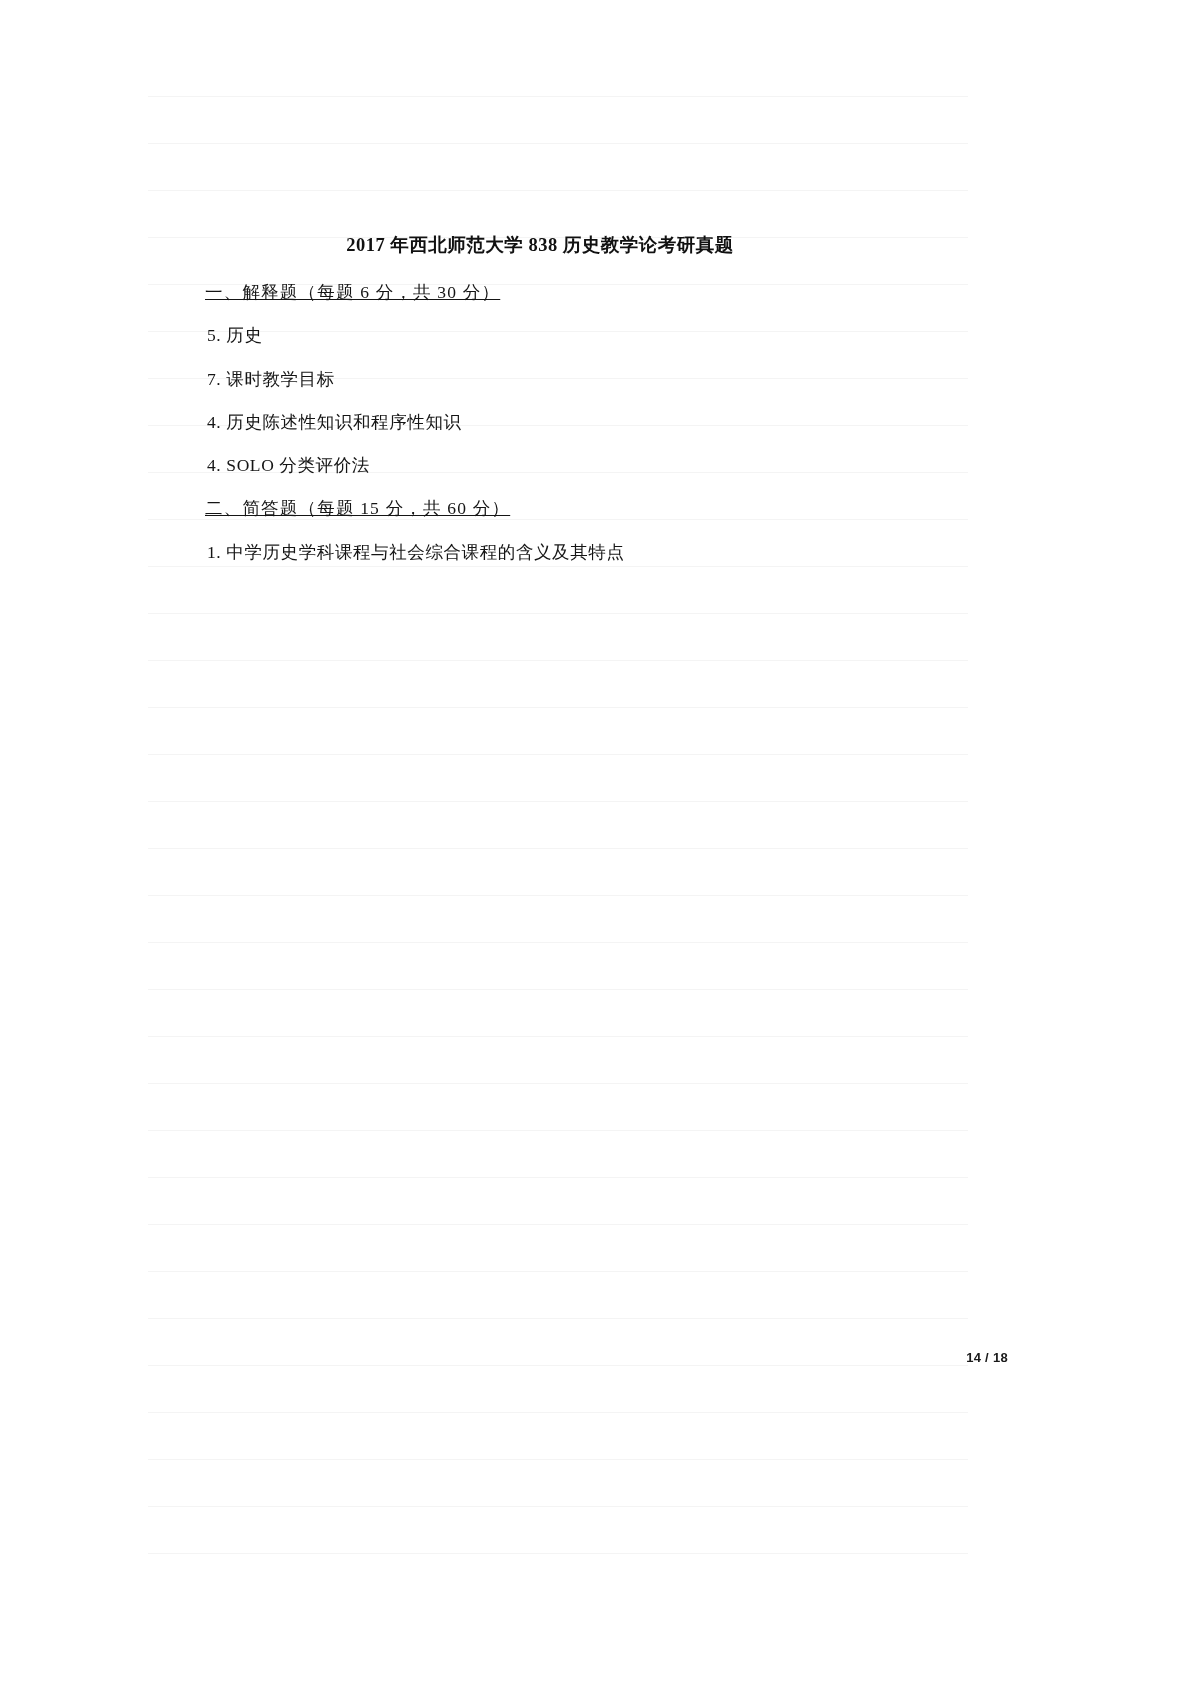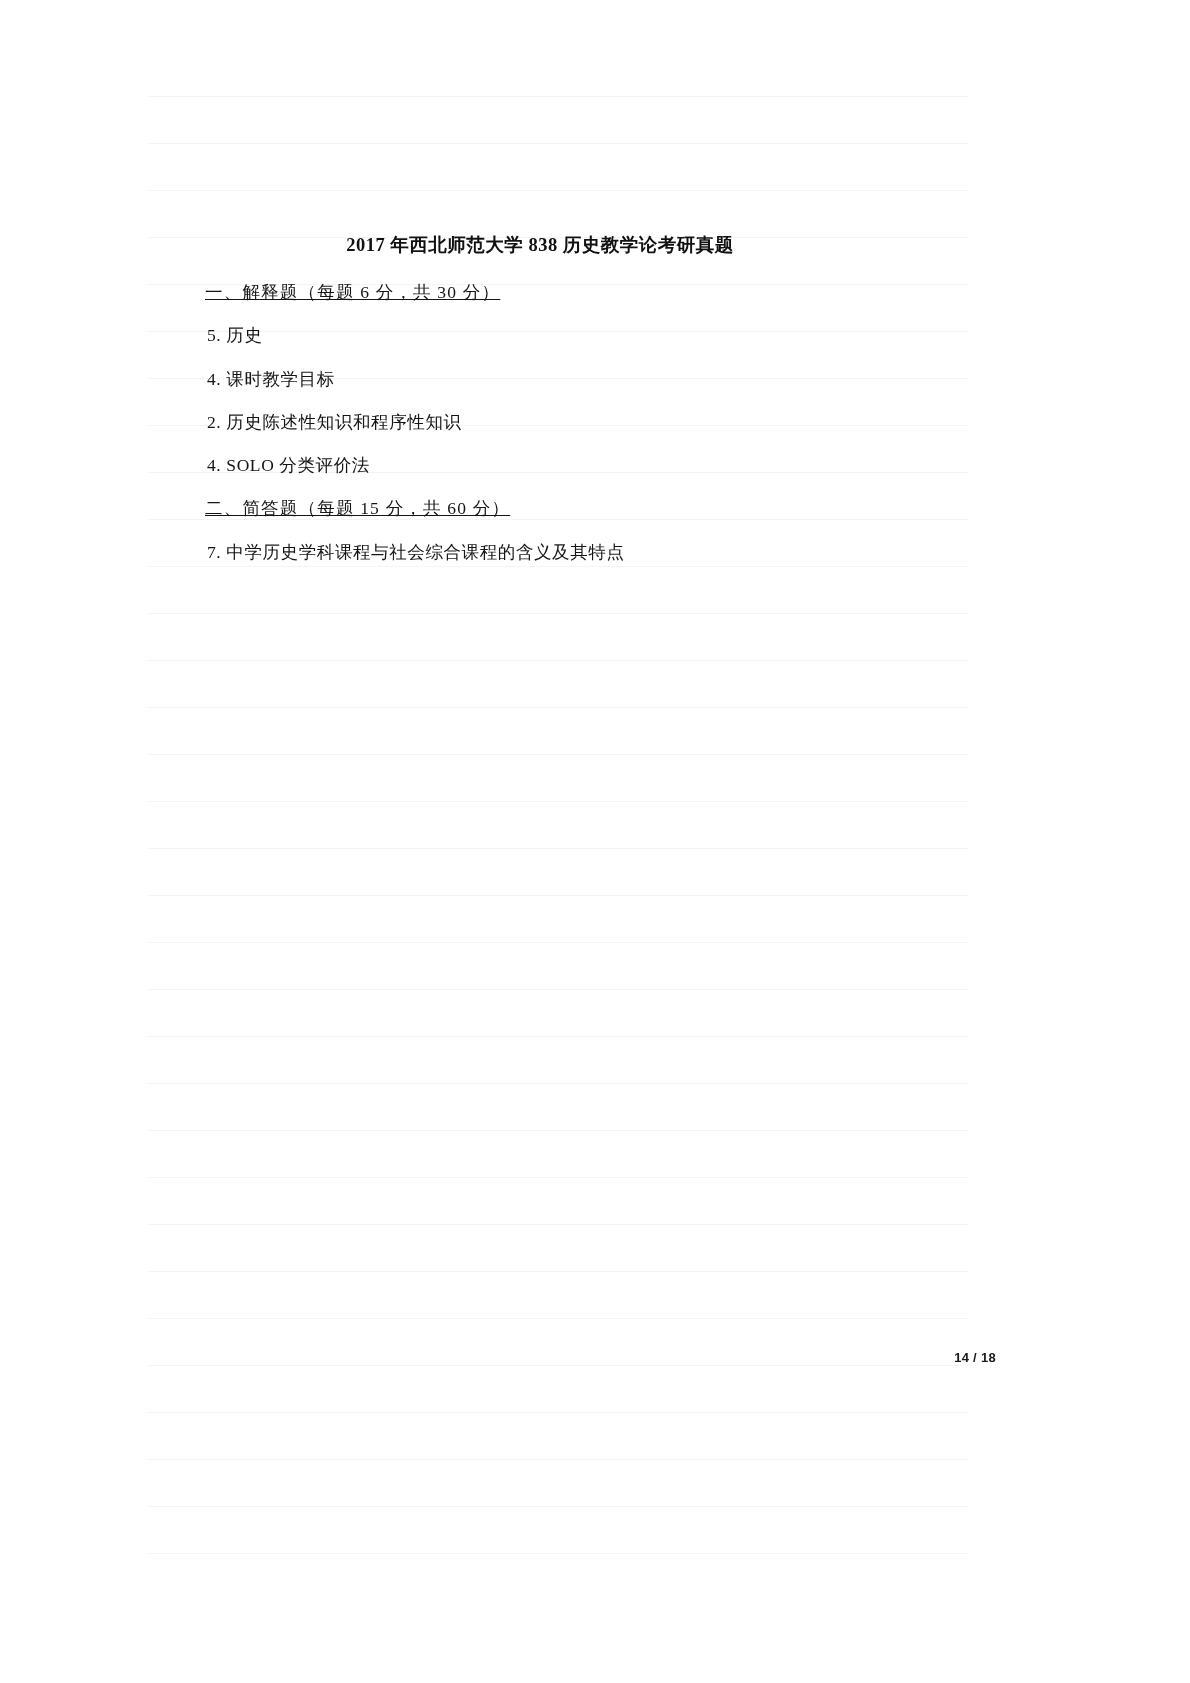--- a/index.html
+++ b/index.html
@@ -59,21 +59,21 @@
   }
   .line.section {
     letter-spacing: 1.2px;
     text-decoration: underline;
   }
   .line.item {
     padding-left: 2px;
   }
   .page-number {
     position: absolute;
-    right: 218px;
+    right: 206px;
     bottom: 318px;
     font-family: "Liberation Sans", sans-serif;
     font-size: 13px;
     font-weight: bold;
     color: #1a1a1a;
     letter-spacing: 0.3px;
     margin-top: 20px;
   }
 </style>
 </head>
@@ -82,24 +82,24 @@
 <div class="page">
 
   <div class="scanlines"></div>
 
   <div class="content">
 
     <div class="doc-title">2017 年西北师范大学 838 历史教学论考研真题</div>
 
     <div class="line section">一、解释题（每题 6 分，共 30 分）</div>
     <div class="line item">5. 历史</div>
-    <div class="line item">4. 课时教学目标</div>
-    <div class="line item">2. 历史陈述性知识和程序性知识</div>
+    <div class="line item">7. 课时教学目标</div>
+    <div class="line item">4. 历史陈述性知识和程序性知识</div>
     <div class="line item">4. SOLO 分类评价法</div>
 
     <div class="line section">二、简答题（每题 15 分，共 60 分）</div>
-    <div class="line item">7. 中学历史学科课程与社会综合课程的含义及其特点</div>
+    <div class="line item">1. 中学历史学科课程与社会综合课程的含义及其特点</div>
 
   </div>
 
   <div class="page-number">14 / 18</div>
 
 </div>
 
 </body></html>

